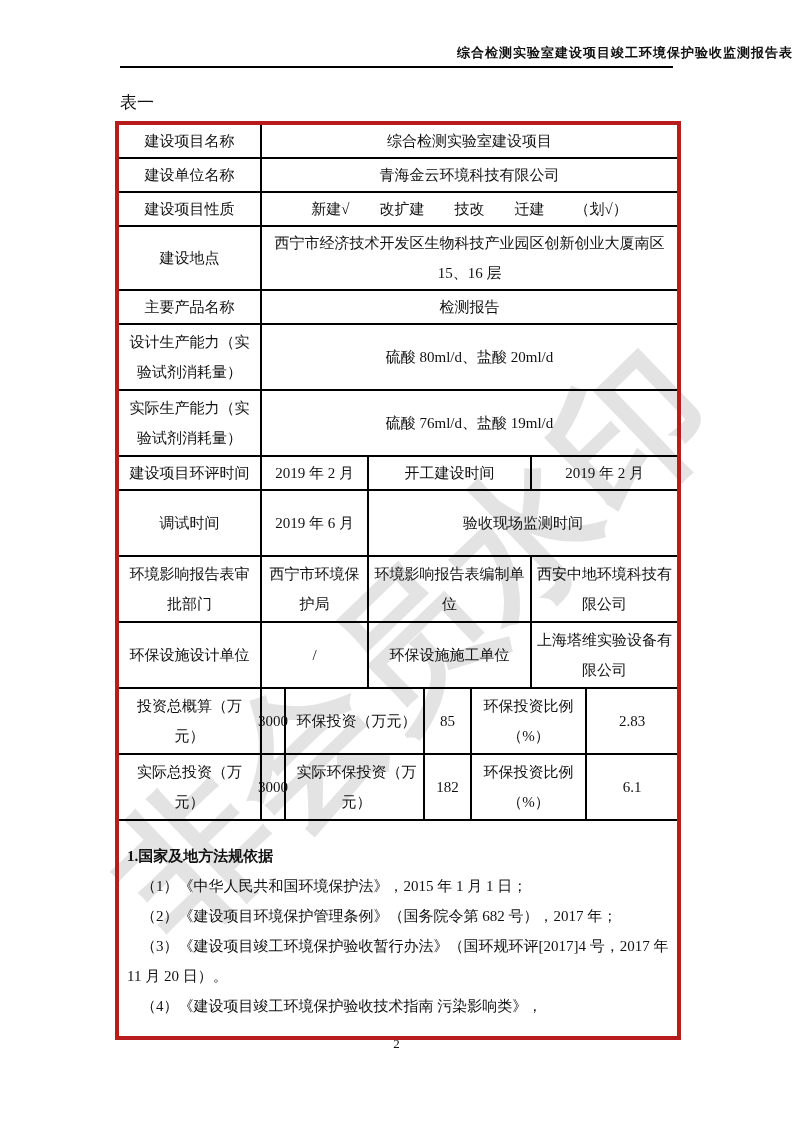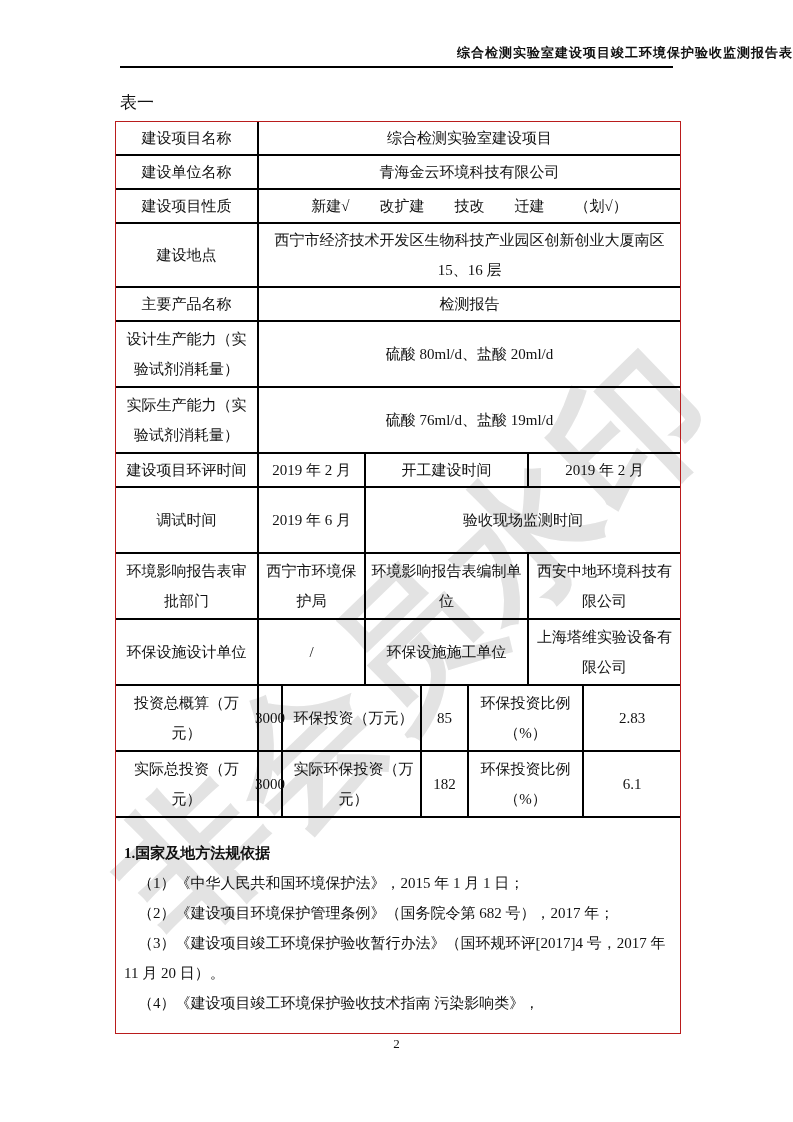--- a/index.html
+++ b/index.html
@@ -43,21 +43,21 @@
     font-size:17px;font-weight:normal;z-index:2;
   }
   .page-number{
     position:absolute;top:1036px;left:0;width:100%;
     text-align:center;font-size:13px;z-index:2;
   }
 
   
   .tbl{
     position:absolute;left:115px;top:121px;width:566px;
-    border:1px solid #b91c1c;z-index:2;background:transparent;
+    border:4px solid #b91c1c;z-index:2;background:transparent;
     box-sizing:border-box;
   }
   .tr{display:flex;border-bottom:2px solid #000;}
   .tr:last-child{border-bottom:none;}
   .td{
     border-right:2px solid #000;
     display:flex;align-items:center;justify-content:center;
     text-align:center;
     padding:1px 4px;
     font-size:15px;line-height:30px;

